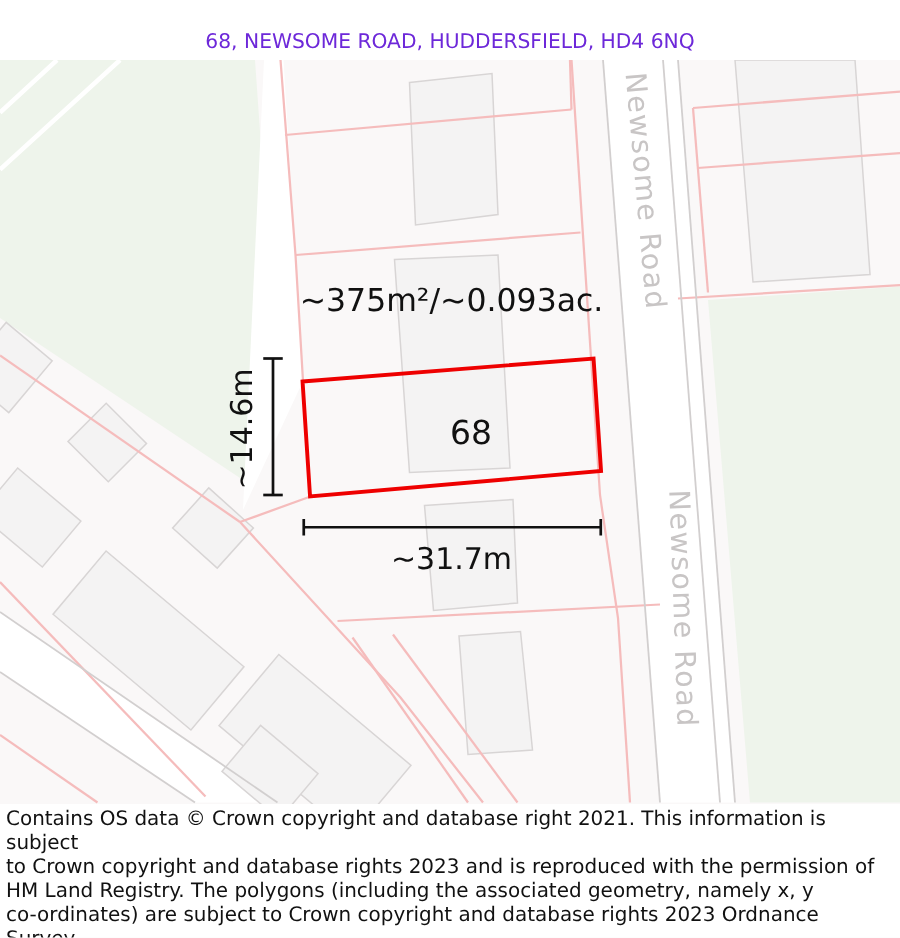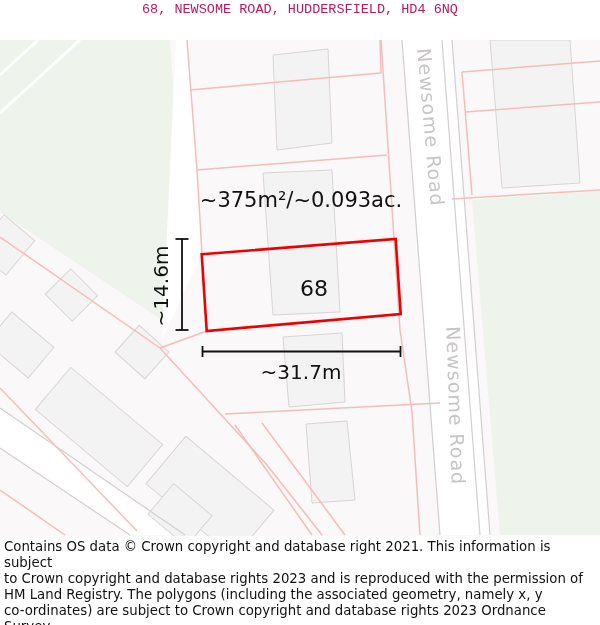--- a/index.html
+++ b/index.html
@@ -7,21 +7,21 @@
     width:600px;height:625px;position:relative;overflow:hidden;
     background:#ffffff;
     font-family:"DejaVu Sans","Liberation Sans",sans-serif;
     color:#111111;
   }
   .header{
     position:absolute;top:0;left:0;width:600px;height:40px;
     background:#ffffff;text-align:center;z-index:3;
   }
   .header .title{
-    padding-top:2px;font-size:13.5px;line-height:16px;color:#be185d;font-family:Liberation Mono, monospace;
+    padding-top:20px;font-size:13.5px;line-height:16px;color:#6d28d9;
   }
   .header .subtitle{
     font-size:13.5px;line-height:16px;color:#111111;
   }
   .map-wrap{
     position:absolute;top:40px;left:0;width:600px;height:496px;z-index:1;
   }
   .footer{
     position:absolute;top:536px;left:0;width:600px;height:89px;
     background:#ffffff;z-index:3;

